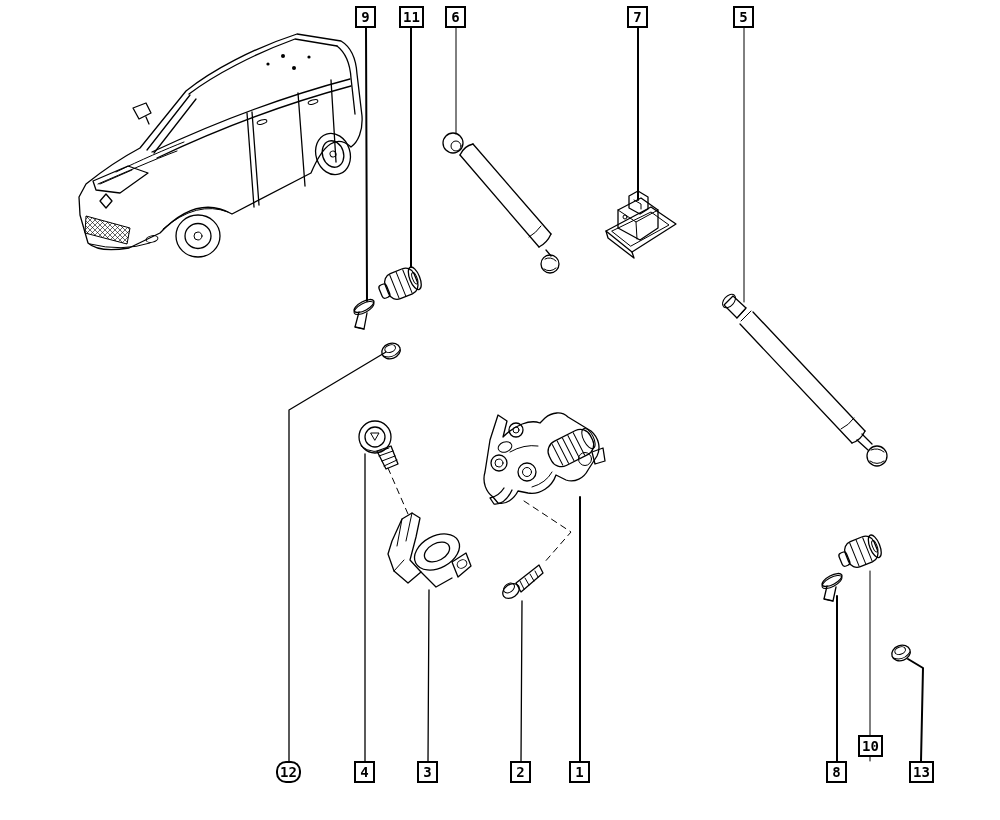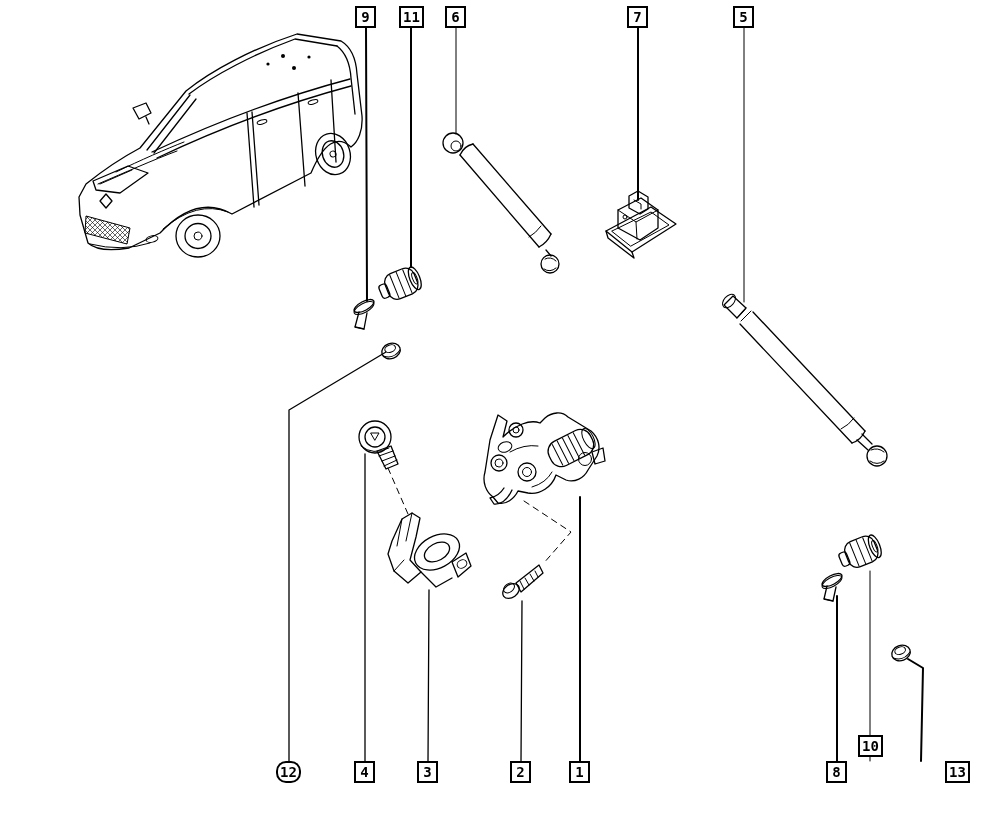--- a/index.html
+++ b/index.html
@@ -225,15 +225,15 @@
   <div class="callout" style="left:627px;top:6px;">7</div>
   <div class="callout" style="left:733px;top:6px;">5</div>
 
   <div class="callout" style="left:276px;top:761px;border-radius:10px;">12</div>
   <div class="callout" style="left:354px;top:761px;">4</div>
   <div class="callout" style="left:417px;top:761px;">3</div>
   <div class="callout" style="left:510px;top:761px;">2</div>
   <div class="callout" style="left:569px;top:761px;">1</div>
   <div class="callout" style="left:826px;top:761px;">8</div>
   <div class="callout" style="left:858px;top:735px;">10</div>
-  <div class="callout" style="left:909px;top:761px;margin-left:36px;">13</div>
+  <div class="callout" style="left:909px;top:761px;">13</div>
 
 </div>
 
 </body></html>

